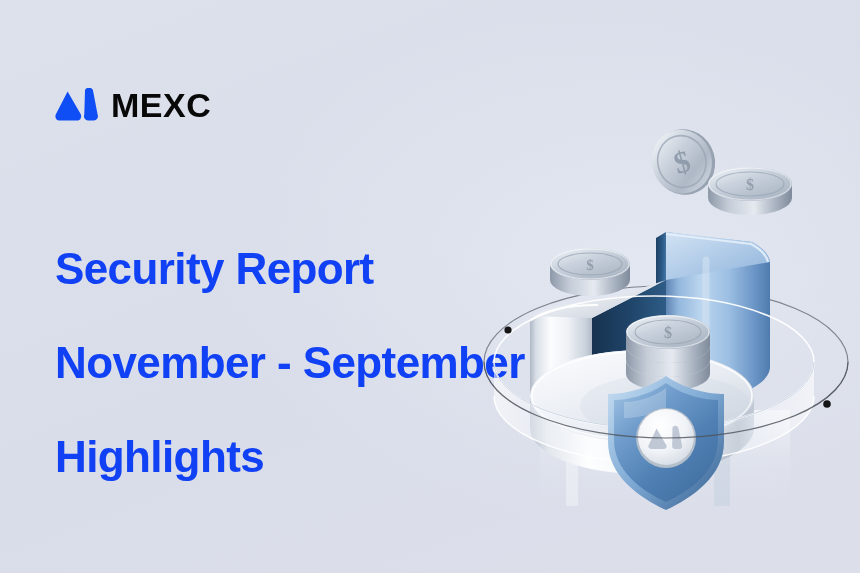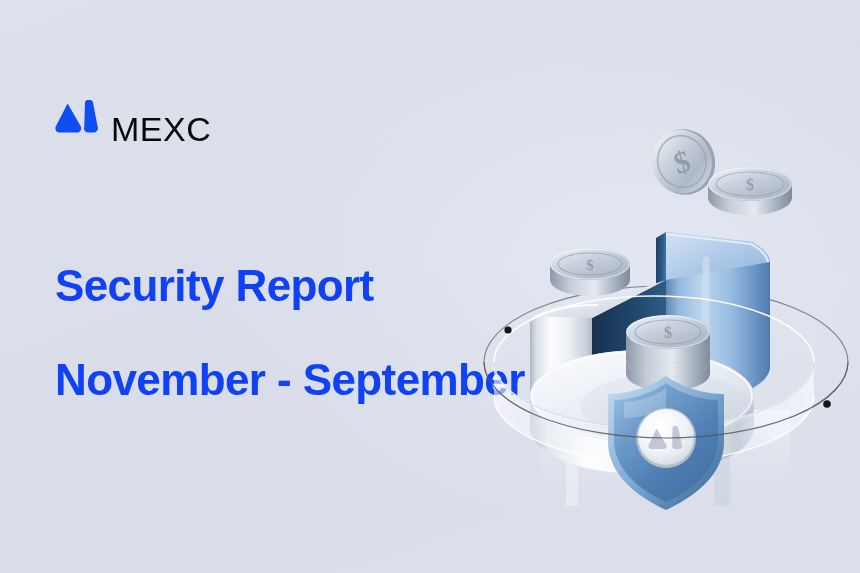--- a/index.html
+++ b/index.html
@@ -19,28 +19,28 @@
     overflow:hidden;
   }
 
   
   #brand {
     position:absolute; left:55px; top:88px;
     display:flex; align-items:center; gap:12px;
   }
   #brand-mark { width:44px; height:34px; display:block; }
   #brand-word {
-    font-size:34px; font-weight:normal;
+    font-size:34px; font-weight:bold;
     letter-spacing:0.5px; color:#080808;
-    line-height:1; user-select:none;margin-top:24px;
+    line-height:1; user-select:none;
   }
 
   
   #headline {
-    position:absolute; left:55px; top:215px;
+    position:absolute; left:55px; top:198px;
     color:#1141f5;
     font-size:44px; font-weight:bold;
     line-height:47px; letter-spacing:-0.6px;
     white-space:pre-line;
     max-width:560px;
   }
   #headline .ln { display:block; }
 
   
   #art { position:absolute; left:470px; top:110px; width:390px; height:430px; }
@@ -71,20 +71,21 @@
 
         <path d="M27.2 -2 L36.4 -2 L21.0 36 L11.8 36 Z" fill="#dce0ec" opacity="0"></path>
       </svg>
     </span>
     <span id="brand-word">MEXC</span>
   </div>
 
   <h1 id="headline">
     <span class="ln">Security Report</span>
     <span class="ln">November - September</span>
+    <span class="ln">Highlights</span>
   </h1>
 
   <div id="art">
     <svg viewBox="0 0 390 430" aria-hidden="true">
       <defs>
 
         <linearGradient id="gSilverBody" x1="0" y1="0" x2="1" y2="0">
           <stop offset="0%" stop-color="#aeb7c4"></stop>
           <stop offset="9%" stop-color="#d9dfe7"></stop>
           <stop offset="30%" stop-color="#fbfcfd"></stop>

